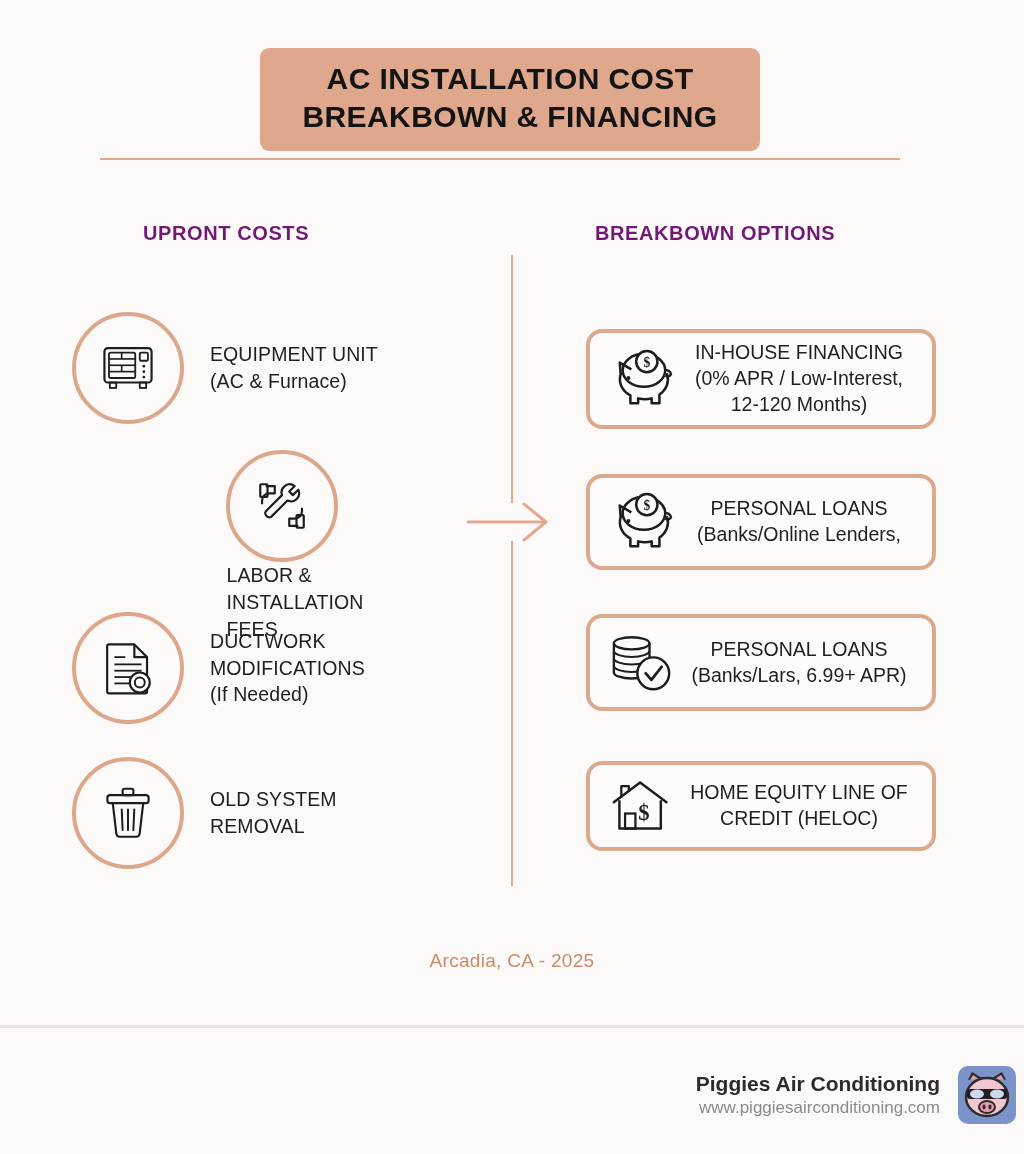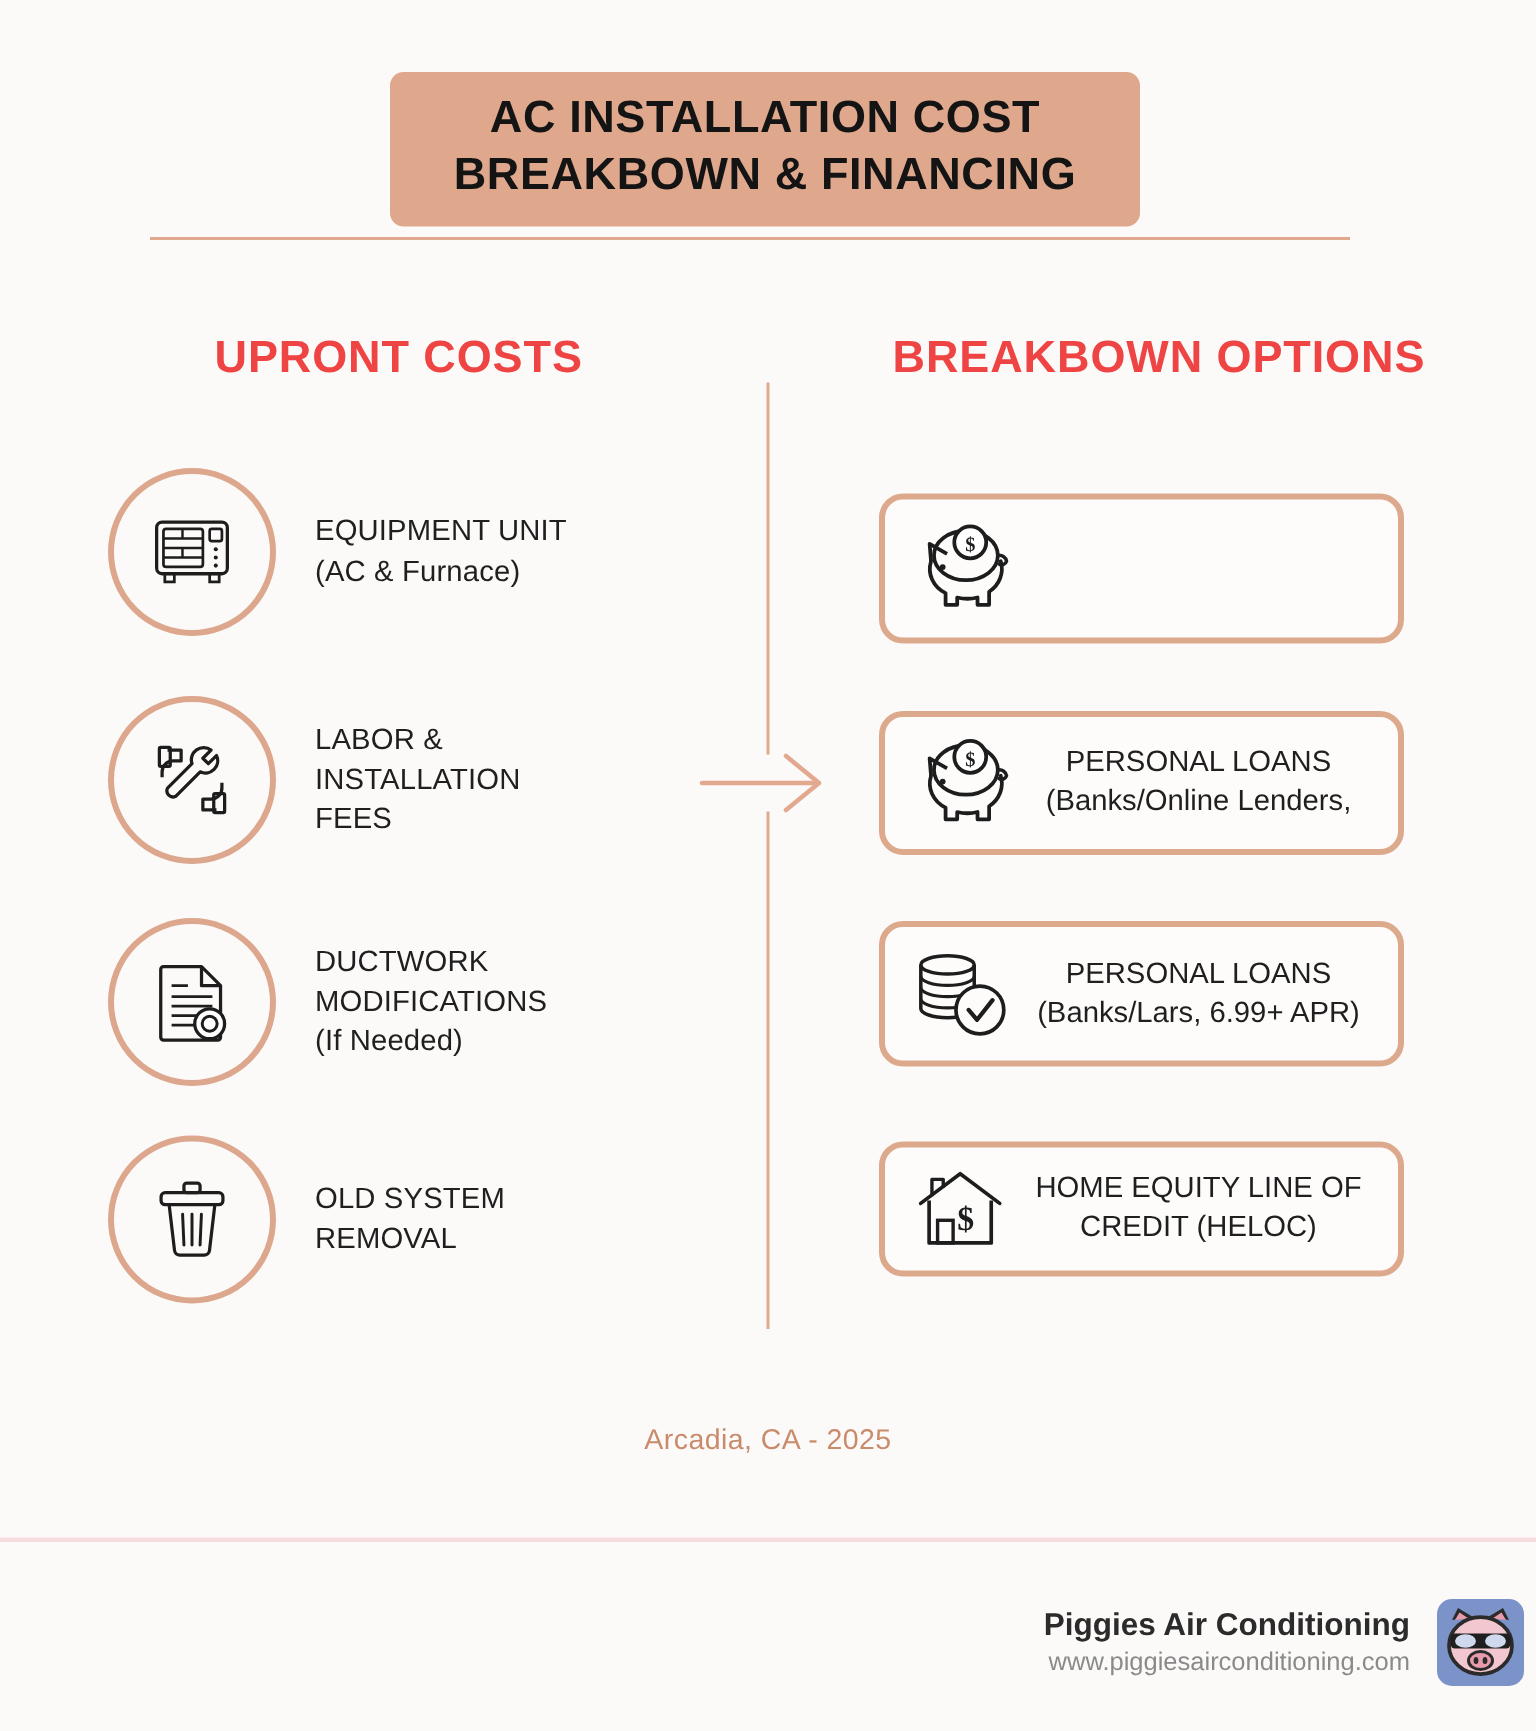--- a/index.html
+++ b/index.html
@@ -49,24 +49,24 @@
     left: 100px;
     top: 158px;
     width: 800px;
     height: 2px;
     background: #E0A98E;
   }
 
   
   .col-heading {
     position: absolute;
-    font-size: 30px;
+    font-size: 20px;
     font-weight: bold;
     letter-spacing: 0.6px;
-    color: #ef4444;
+    color: #701a75;
     white-space: nowrap;
   }
   .col-heading.left  { left: 143px; top: 222px; }
   .col-heading.right { left: 595px; top: 222px; }
 
   
   .divider-top {
     position: absolute;
     left: 511px;
     top: 255px;
@@ -247,21 +247,21 @@
           <rect x="45" y="44" width="7" height="6" fill="none" stroke="#1d1d1d" stroke-width="2"></rect>
         </svg>
       </span>
     </div>
     <div class="cost-label">
       <span>EQUIPMENT UNIT</span>
       <span class="sub">(AC &amp; Furnace)</span>
     </div>
   </div>
 
-  <div class="cost-item" style="top:464px;">
+  <div class="cost-item" style="top:450px;flex-direction:column;">
     <div class="badge">
       <span>
         <svg viewBox="0 0 64 64" width="58" height="58">
           <path d="M14 10 h10 v8 h-6 a8 8 0 0 0 -8 8 v4" fill="none" stroke="#1d1d1d" stroke-width="2.4" stroke-linejoin="round"></path>
           <rect x="8" y="8" width="8" height="14" rx="1" fill="none" stroke="#1d1d1d" stroke-width="2.4"></rect>
           <path d="M50 54 h-10 v-8 h6 a8 8 0 0 0 8 -8 v-4" fill="none" stroke="#1d1d1d" stroke-width="2.4" stroke-linejoin="round"></path>
           <rect x="48" y="42" width="8" height="14" rx="1" fill="none" stroke="#1d1d1d" stroke-width="2.4"></rect>
           <path d="M46 10 l-6 6 l4 4 l6 -6 a9 9 0 0 1 -12 12 l-18 18 a4.5 4.5 0 0 1 -6 -6 l18 -18 a9 9 0 0 1 14 -10 z" fill="none" stroke="#1d1d1d" stroke-width="2.4" stroke-linejoin="round"></path>
         </svg>
       </span>
@@ -320,20 +320,25 @@
       <svg viewBox="0 0 72 62" width="70" height="60">
         <path d="M16 22 a22 17 0 1 0 44 0 a22 17 0 1 0 -44 0 z" fill="none" stroke="#1d1d1d" stroke-width="2.6"></path>
         <path d="M14 26 a21 19 0 0 0 10 22 v8 h8 v-5 a30 30 0 0 0 14 0 v5 h8 v-9 a20 19 0 0 0 8 -21" fill="none" stroke="#1d1d1d" stroke-width="2.6" stroke-linejoin="round" stroke-linecap="round"></path>
         <path d="M14 26 l-1 -12 l12 7" fill="none" stroke="#1d1d1d" stroke-width="2.6" stroke-linejoin="round"></path>
         <circle cx="22" cy="30" r="2" fill="#1d1d1d"></circle>
         <path d="M60 22 a5 5 0 0 1 6 4 a3.5 3.5 0 0 1 -5 2" fill="none" stroke="#1d1d1d" stroke-width="2.4" stroke-linecap="round"></path>
         <circle cx="41" cy="13" r="11" fill="#FFFFFF" stroke="#1d1d1d" stroke-width="2.6"></circle>
         <text x="41" y="19" font-family="'Liberation Serif', serif" font-size="14" font-weight="bold" text-anchor="middle" fill="#1d1d1d">$</text>
       </svg>
     </div>
+    <div class="fin-label">
+      <span>IN-HOUSE FINANCING</span>
+      <span class="sub">(0% APR / Low-Interest,</span>
+      <span class="sub">12-120 Months)</span>
+    </div>
   </div>
 
   <div class="fin-card" style="top:474px; height:96px;">
     <div class="fin-icon">
       <svg viewBox="0 0 72 62" width="70" height="60">
         <path d="M16 22 a22 17 0 1 0 44 0 a22 17 0 1 0 -44 0 z" fill="none" stroke="#1d1d1d" stroke-width="2.6"></path>
         <path d="M14 26 a21 19 0 0 0 10 22 v8 h8 v-5 a30 30 0 0 0 14 0 v5 h8 v-9 a20 19 0 0 0 8 -21" fill="none" stroke="#1d1d1d" stroke-width="2.6" stroke-linejoin="round" stroke-linecap="round"></path>
         <path d="M14 26 l-1 -12 l12 7" fill="none" stroke="#1d1d1d" stroke-width="2.6" stroke-linejoin="round"></path>
         <circle cx="22" cy="30" r="2" fill="#1d1d1d"></circle>
         <path d="M60 22 a5 5 0 0 1 6 4 a3.5 3.5 0 0 1 -5 2" fill="none" stroke="#1d1d1d" stroke-width="2.4" stroke-linecap="round"></path>

